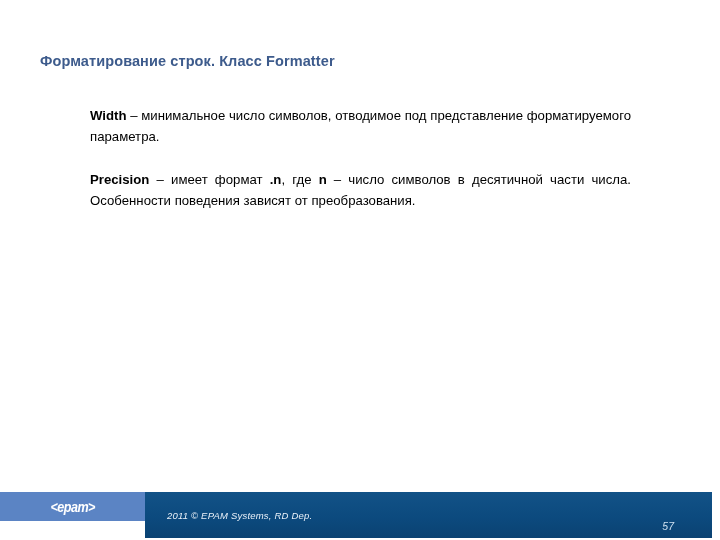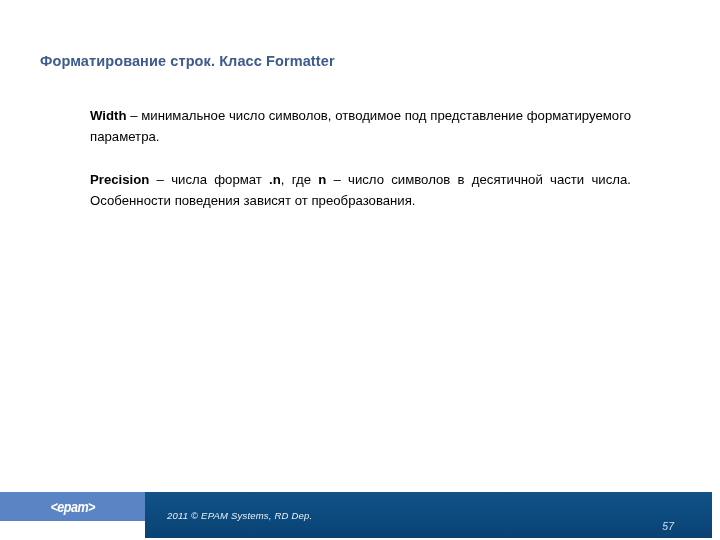--- a/index.html
+++ b/index.html
@@ -119,21 +119,21 @@
 <body>
 
 <div id="slide">
 
   <div id="slide-title">Форматирование строк. Класс Formatter</div>
 
   <div id="body-block">
 
     <p class="para"><span class="term">Width</span><span> – </span><span>минимальное число символов, отводимое под представление форматируемого параметра.</span></p>
 
-    <p class="para"><span class="term">Precision</span><span> – </span><span>числа формат </span><span class="term">.n</span><span>, где </span><span class="term">n</span><span> – число символов в десятичной части числа. Особенности поведения зависят от преобразования.</span></p>
+    <p class="para"><span class="term">Precision</span><span> – </span><span>имеет формат </span><span class="term">.n</span><span>, где </span><span class="term">n</span><span> – число символов в десятичной части числа. Особенности поведения зависят от преобразования.</span></p>
 
   </div>
 
   <div id="footer">
     <div id="logo-block">
       <span id="logo-text">&lt;epam&gt;</span>
     </div>
     <div id="footer-bar">
       <span id="copyright">2011 © EPAM Systems, RD Dep.</span>
       <span id="slide-number">57</span>

